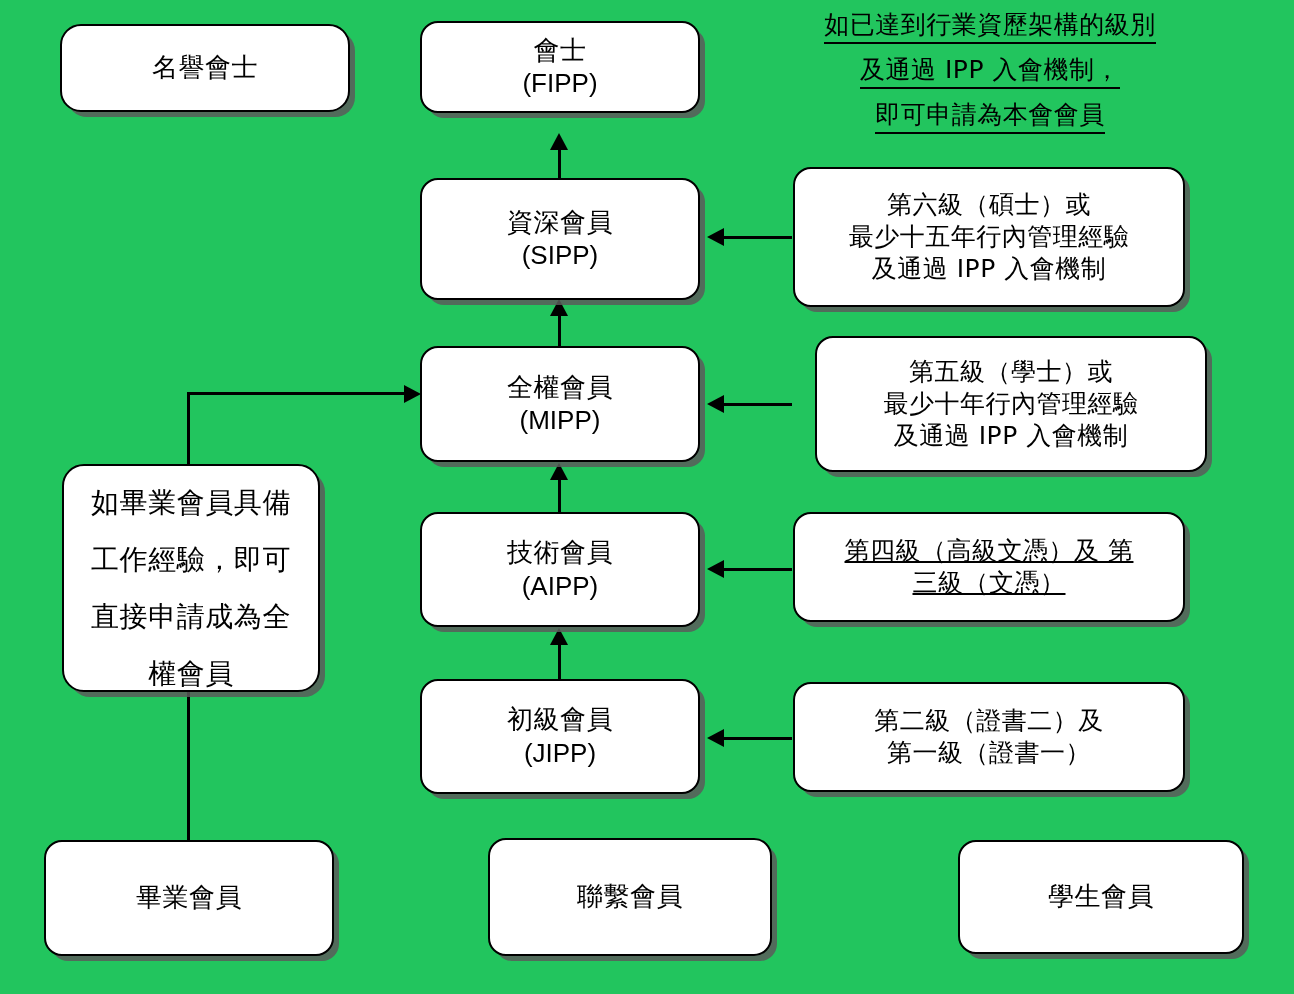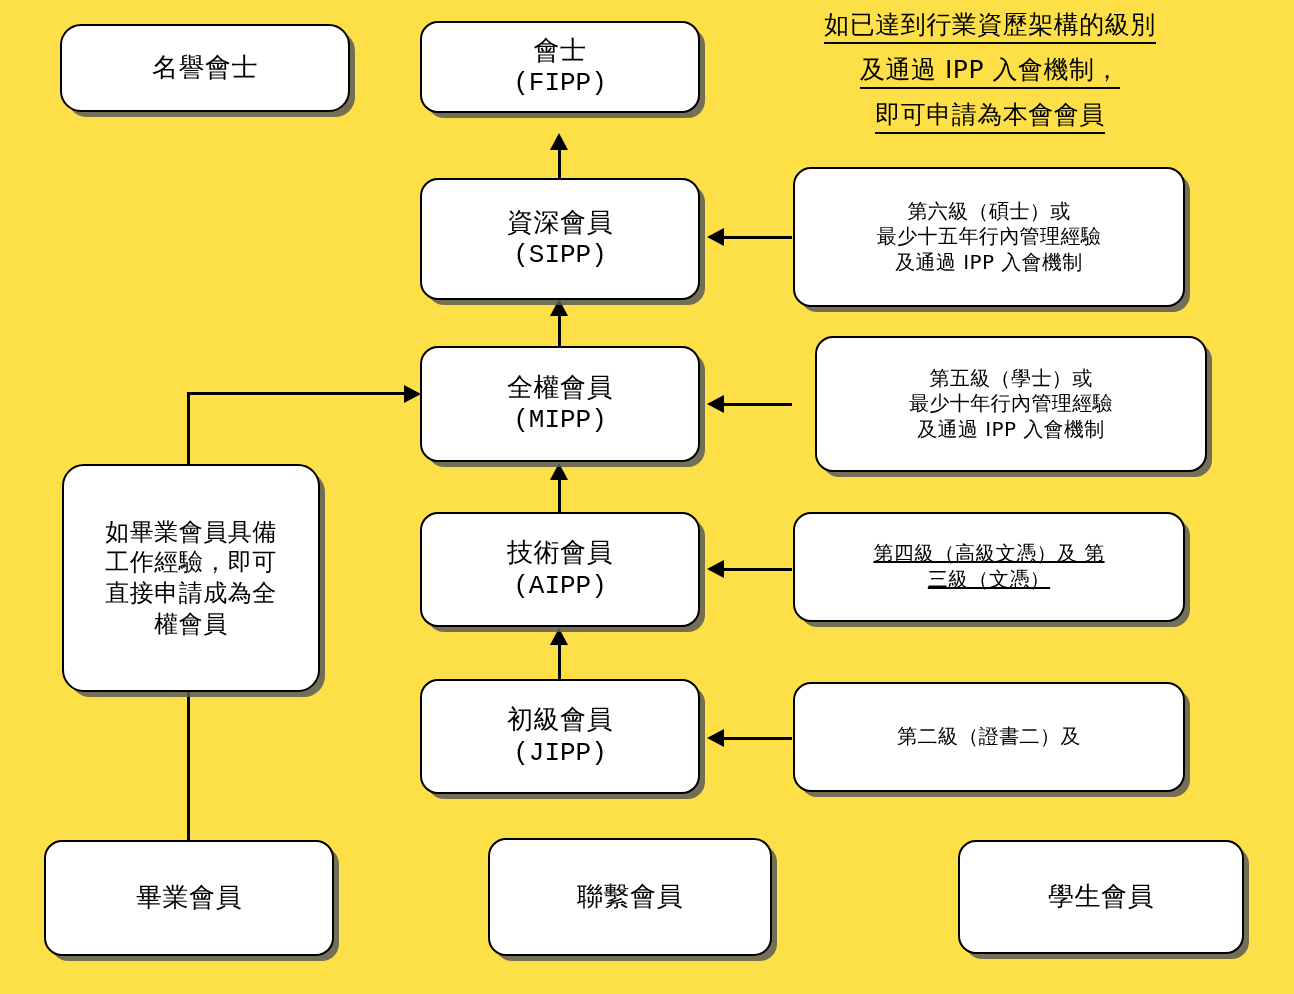--- a/index.html
+++ b/index.html
@@ -9,21 +9,21 @@
   }
   body {
     font-family: "DejaVu Sans", "Liberation Sans", sans-serif;
     color: #000000;
   }
   #canvas {
     position: relative;
     width: 1294px;
     height: 994px;
     overflow: hidden;
-    background: #fde047;
+    background: #22c55e;
   }
 
   
   .node {
     position: absolute;
     box-sizing: border-box;
     background: #ffffff;
     border: 2.2px solid #000000;
     border-radius: 18px;
     box-shadow: 6px 6px 0 -1px rgba(90,90,90,0.85);
@@ -37,28 +37,28 @@
   }
   .node .ln {
     display: block;
     white-space: nowrap;
   }
   .cjk {
     font-family: "DejaVu Sans", "Liberation Sans", sans-serif;
     letter-spacing: 0.02em;
   }
   .lat {
-    font-family: Liberation Mono, monospace;
+    font-family: Liberation Sans, sans-serif;
     text-align: center;
   }
 
   
   .t-26 { font-size: 26px; }
-  .t-25 { font-size: 20px; }
-  .t-24 { font-size: 24px; }
+  .t-25 { font-size: 25px; }
+  .t-24 { font-size: 28px; margin-top: 21px; }
 
   
   #header-note {
     position: absolute;
     left: 790px;
     top: 8px;
     width: 400px;
     text-align: center;
     z-index: 4;
   }
@@ -150,20 +150,21 @@
     <span class="ln cjk t-25">及通過 IPP 入會機制</span>
   </div>
 
   <div class="node" style="left:793px; top:512px; width:392px; height:110px;text-decoration:underline;">
     <span class="ln cjk t-25">第四級（高級文憑）及 第</span>
     <span class="ln cjk t-25">三級（文憑）</span>
   </div>
 
   <div class="node" style="left:793px; top:682px; width:392px; height:110px;">
     <span class="ln cjk t-25">第二級（證書二）及</span>
+    <span class="ln cjk t-25">第一級（證書一）</span>
   </div>
 
   <div class="node" style="left:62px; top:464px; width:258px; height:228px; border-radius:22px;">
     <span class="ln cjk t-24">如畢業會員具備</span>
     <span class="ln cjk t-24">工作經驗，即可</span>
     <span class="ln cjk t-24">直接申請成為全</span>
     <span class="ln cjk t-24">權會員</span>
   </div>
 
   <div class="node" style="left:44px; top:840px; width:290px; height:116px;">

